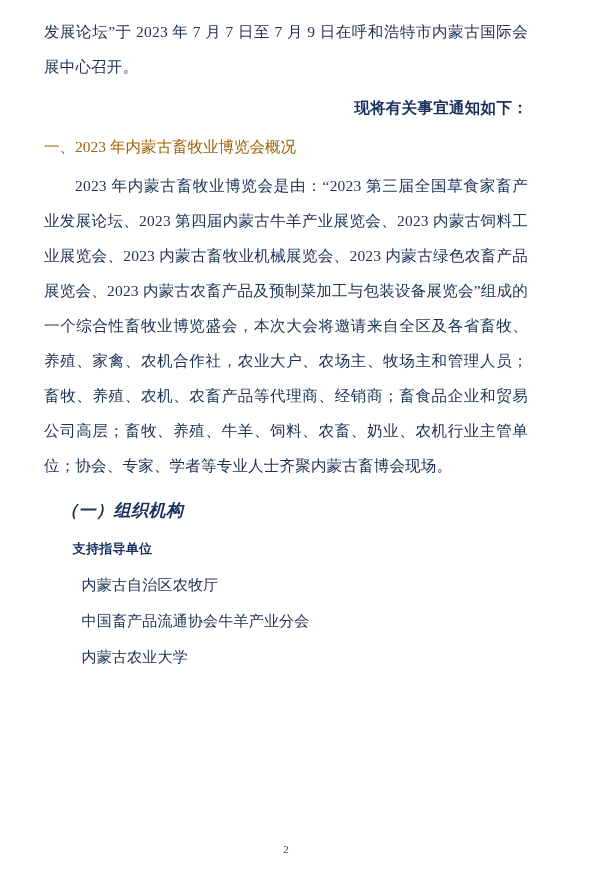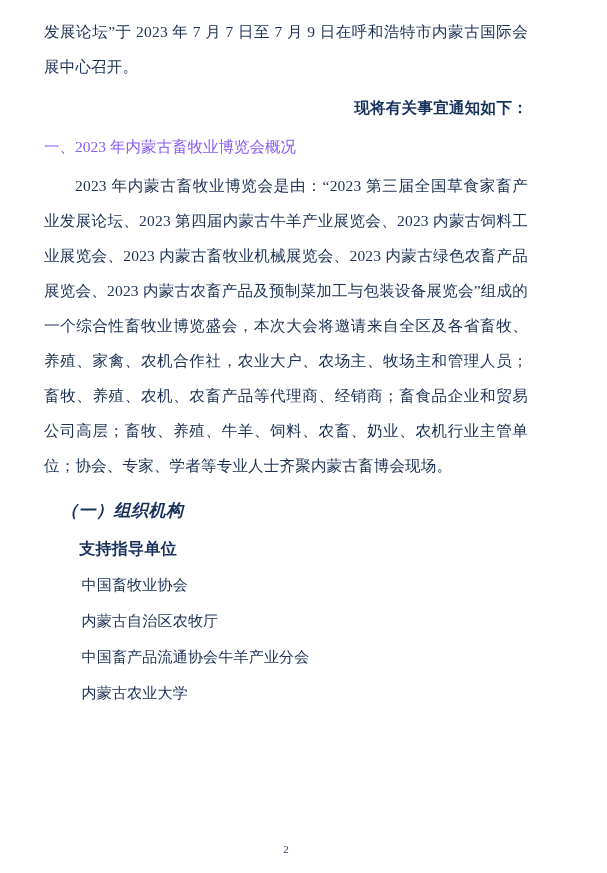--- a/index.html
+++ b/index.html
@@ -37,36 +37,36 @@
     font-size: 15.5px;
     line-height: 35px;
     color: #17305c;
     margin: 0;
     letter-spacing: 0.3px;
     text-align: right;
   }
   .section-num {
     font-size: 15.5px;
     line-height: 35px;
-    color: #8b5cf6;
+    color: #a16207;
     margin: 0;
   }
   .subhead-big {
     font-weight: bold;
     font-size: 17px;
     line-height: 40px;
     color: #17305c;
     margin: 0;
     text-indent: 1em;
     letter-spacing: 0.5px;
     font-style: italic;
   }
   .subhead-mid {
     font-weight: bold;
-    font-size: 16px;
+    font-size: 13px;
     line-height: 36px;
     color: #17305c;
     margin: 0;
     text-indent: 2.2em;
     letter-spacing: 0.3px;
   }
   .org-item {
     font-size: 15px;
     line-height: 36px;
     color: #1c3054;
@@ -106,19 +106,18 @@
   <div class="block-gap-b"></div>
 
   <p class="para indent2">2023 年内蒙古畜牧业博览会是由：“2023 第三届全国草食家畜产业发展论坛、2023 第四届内蒙古牛羊产业展览会、2023 内蒙古饲料工业展览会、2023 内蒙古畜牧业机械展览会、2023 内蒙古绿色农畜产品展览会、2023 内蒙古农畜产品及预制菜加工与包装设备展览会”组成的一个综合性畜牧业博览盛会，本次大会将邀请来自全区及各省畜牧、养殖、家禽、农机合作社，农业大户、农场主、牧场主和管理人员；畜牧、养殖、农机、农畜产品等代理商、经销商；畜食品企业和贸易公司高层；畜牧、养殖、牛羊、饲料、农畜、奶业、农机行业主管单位；协会、专家、学者等专业人士齐聚内蒙古畜博会现场。</p>
 
   <div class="block-gap-c"></div>
 
   <p class="subhead-big">（一）组织机构</p>
 
   <p class="subhead-mid">支持指导单位</p>
 
-  <p class="org-item">中国畜牧业协会</p>
   <p class="org-item">内蒙古自治区农牧厅</p>
   <p class="org-item">中国畜产品流通协会牛羊产业分会</p>
   <p class="org-item">内蒙古农业大学</p>
 
   <div class="page-number">2</div>
 </div>
 
 </body></html>

